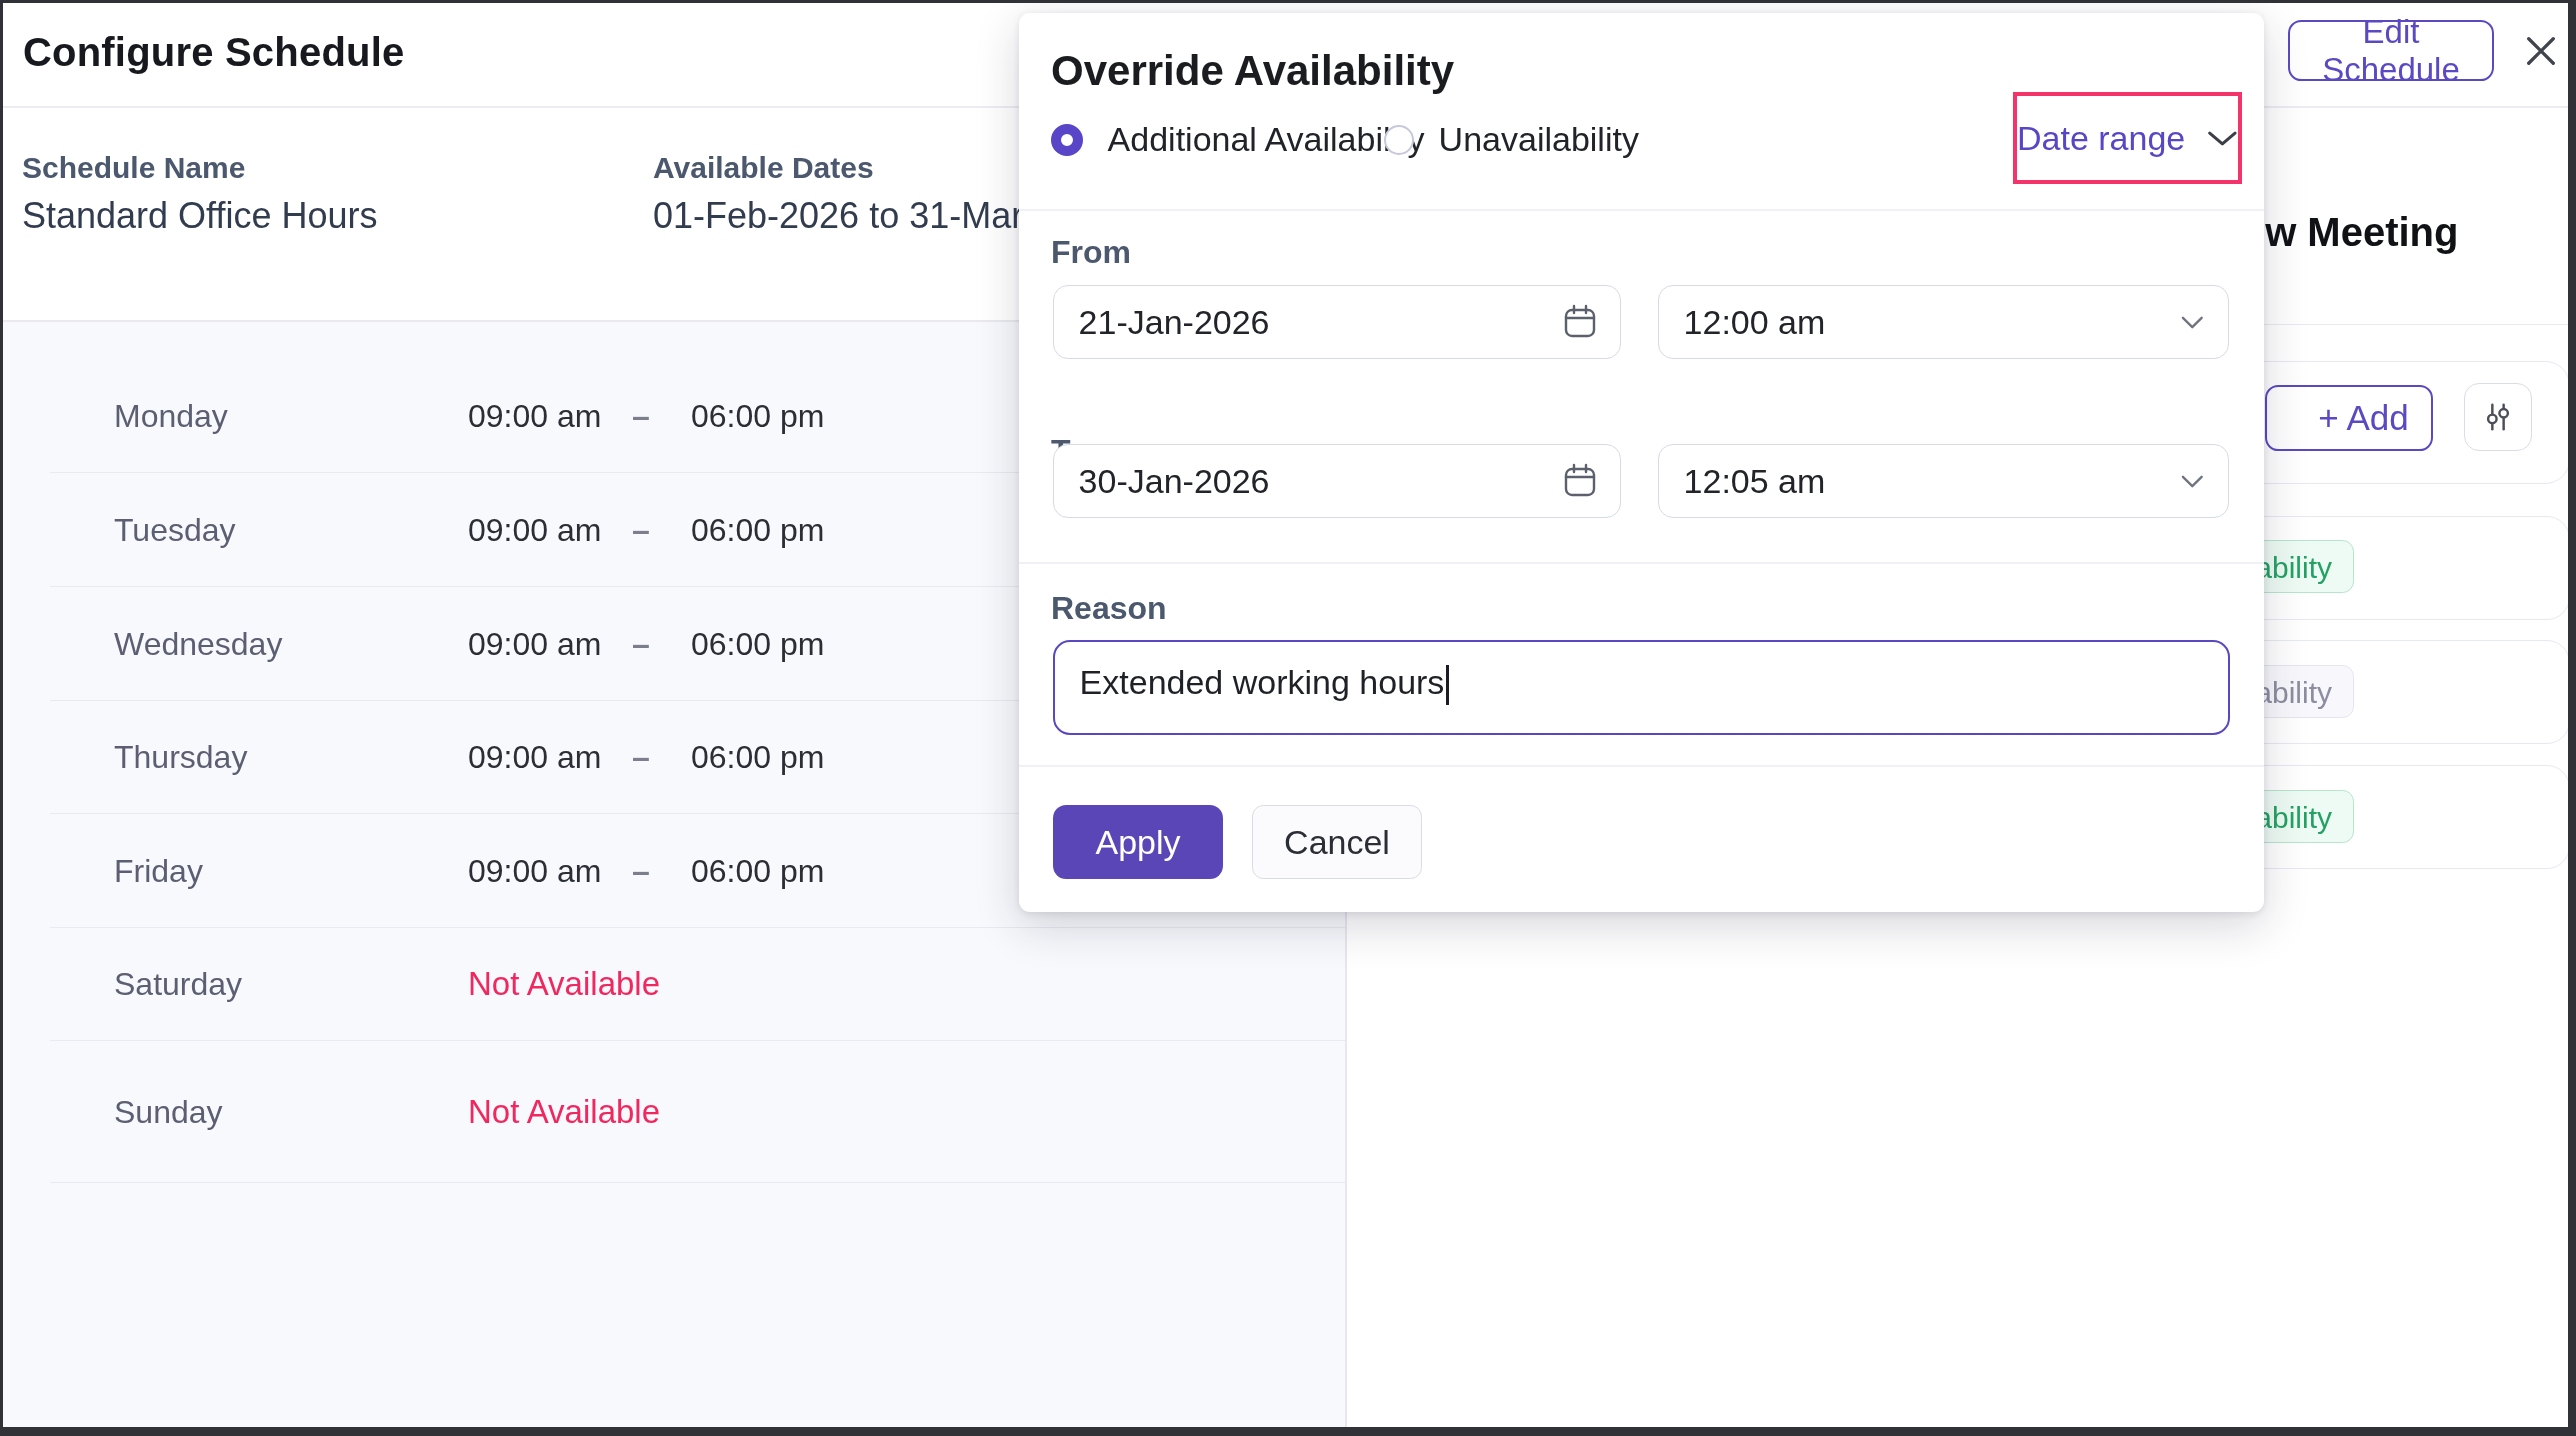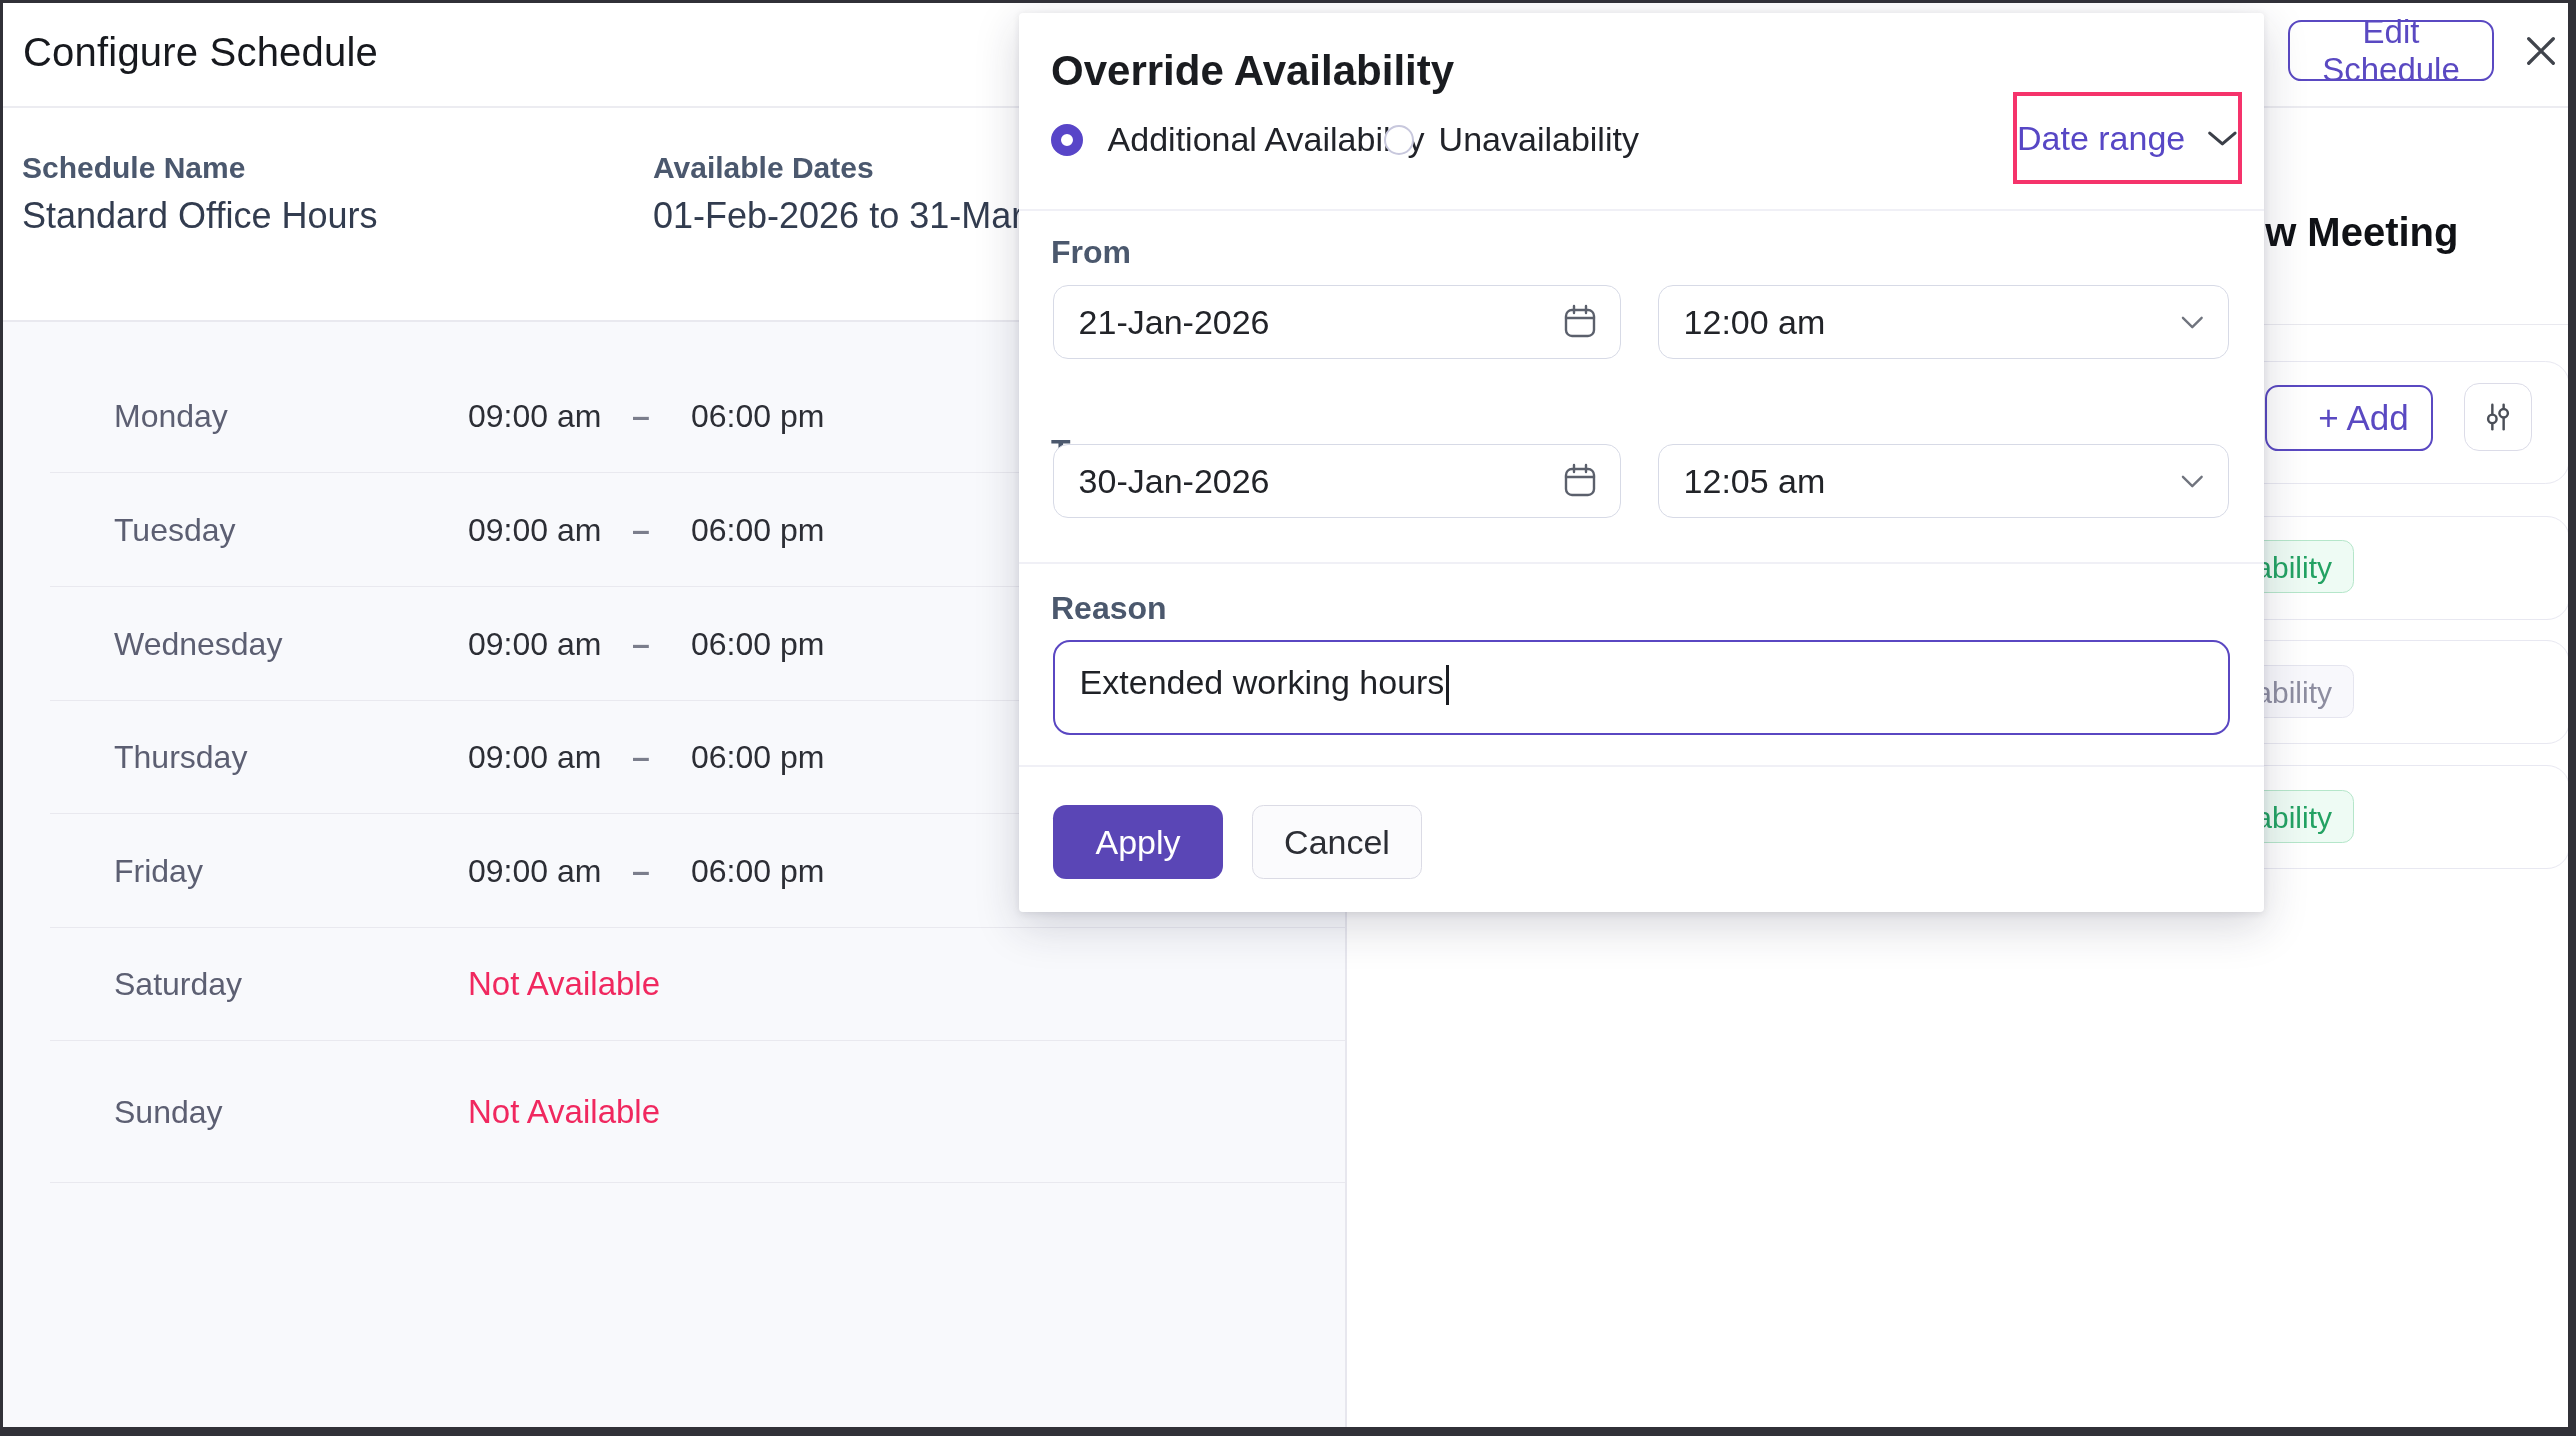--- a/index.html
+++ b/index.html
@@ -18,21 +18,21 @@
   .frame{position:absolute;background:#313138;z-index:60;}
   .frame.top{left:0;top:0;width:2576px;height:2.8px;}
   .frame.left{left:0;top:0;width:2.8px;height:1437px;}
   .frame.right{right:0;top:0;width:7.6px;height:1437px;}
   .frame.bottom{left:0;bottom:0;width:2576px;height:10.4px;}
 
   
   .topbar-divider{position:absolute;left:0;top:106px;width:2576px;height:1.9px;background:#ececf1;}
   .page-title{
     position:absolute;left:23px;top:30px;
-    font-size:40px;font-weight:400;color:#17191e;letter-spacing:0.2px;
+    font-size:40px;font-weight:700;color:#17191e;letter-spacing:0.2px;
   }
   .edit-btn{
     position:absolute;left:2288px;top:20px;width:206px;height:61px;
     border:2.8px solid #5a49c2;border-radius:13.2px;background:#ffffff;
     color:#5a49c2;font-size:33px;font-family:inherit;
     display:flex;align-items:center;justify-content:center;cursor:pointer;
   }
   .close-x{position:absolute;left:2524px;top:34px;width:34px;height:34px;cursor:pointer;}
 
   
@@ -74,21 +74,21 @@
   .badge{
     position:absolute;height:53px;line-height:53px;padding:0 21px;
     border-radius:11.4px;font-size:30px;white-space:nowrap;box-sizing:border-box;
   }
   .badge.green{background:#eefbf4;border:1.9px solid #b5e6ca;color:#23a263;}
   .badge.gray{background:#f8f8fc;border:1.9px solid #e5e5ef;color:#8d8da0;}
 
   
   .modal{
     position:absolute;left:1019px;top:13.2px;width:1245px;height:899px;
-    background:#ffffff;border-radius:4px;z-index:20;
+    background:#ffffff;border-radius:11px;z-index:20;
     box-shadow:0 13.2px 45px rgba(35,35,60,.18), 0 1.9px 7.6px rgba(35,35,60,.10);
   }
   .modal-title{position:absolute;left:32px;top:34px;font-size:42px;font-weight:600;color:#1a1c20;}
   .radio-option{position:absolute;top:107px;display:flex;align-items:center;gap:24.6px;cursor:pointer;}
   .radio-option .lbl{font-size:34px;color:#212329;}
   .radio-on{width:32px;height:32px;border-radius:50%;box-sizing:border-box;
     border:10.4px solid #5845c8;background:#ffffff;}
   .radio-off{width:30px;height:30px;border-radius:50%;box-sizing:border-box;
     border:2.8px solid #c8c8dd;background:#ffffff;}
   .date-range-box{

